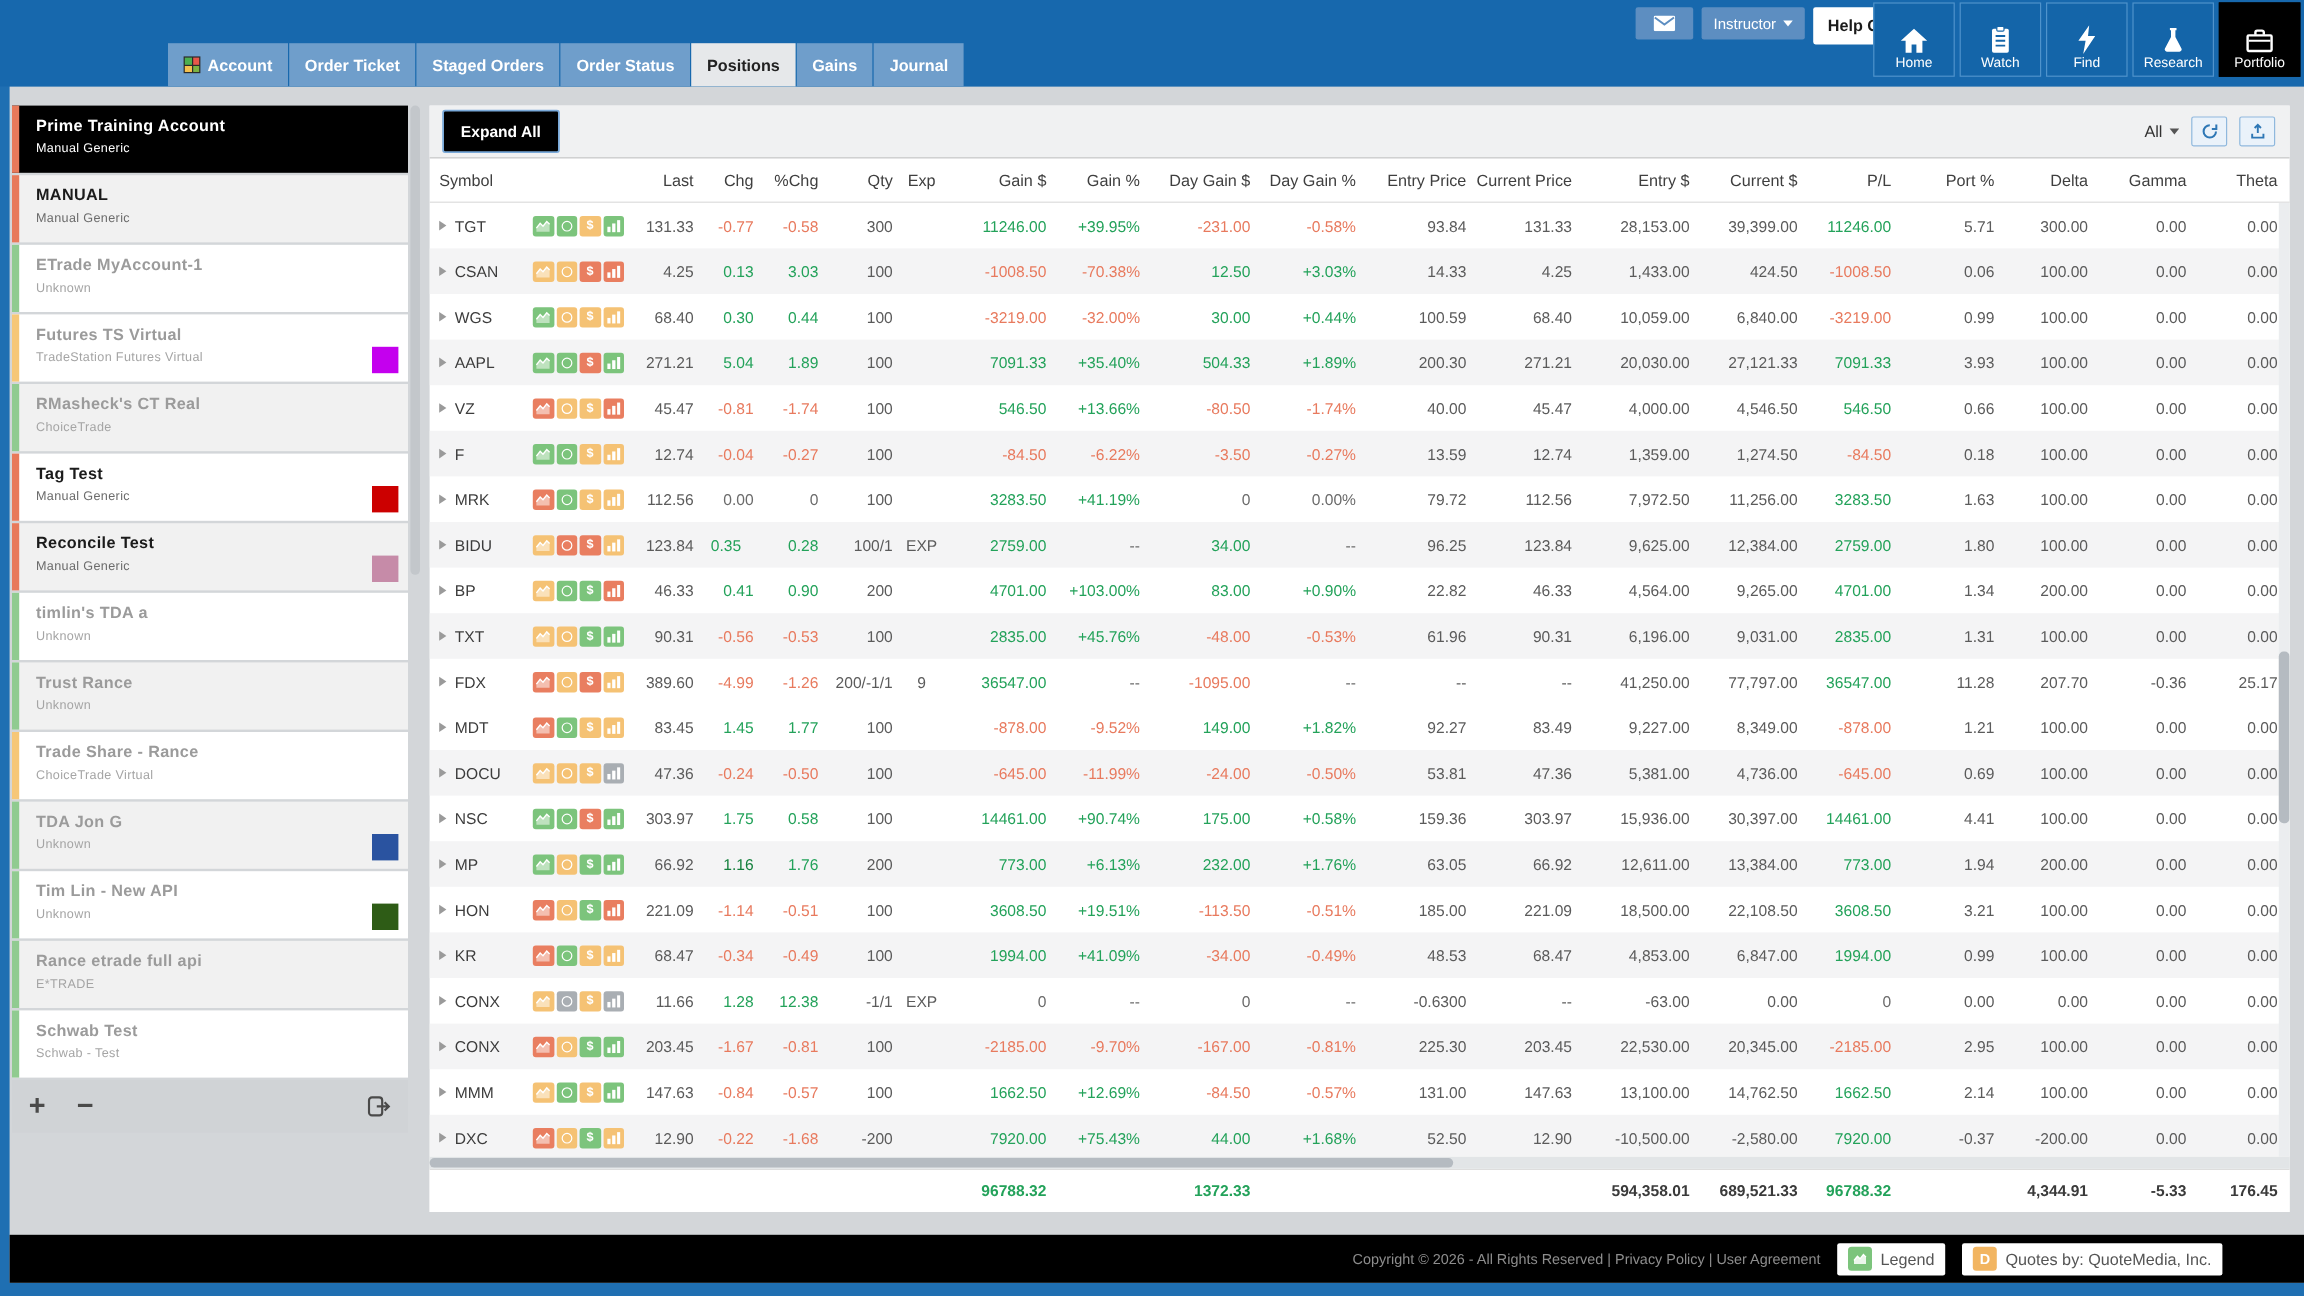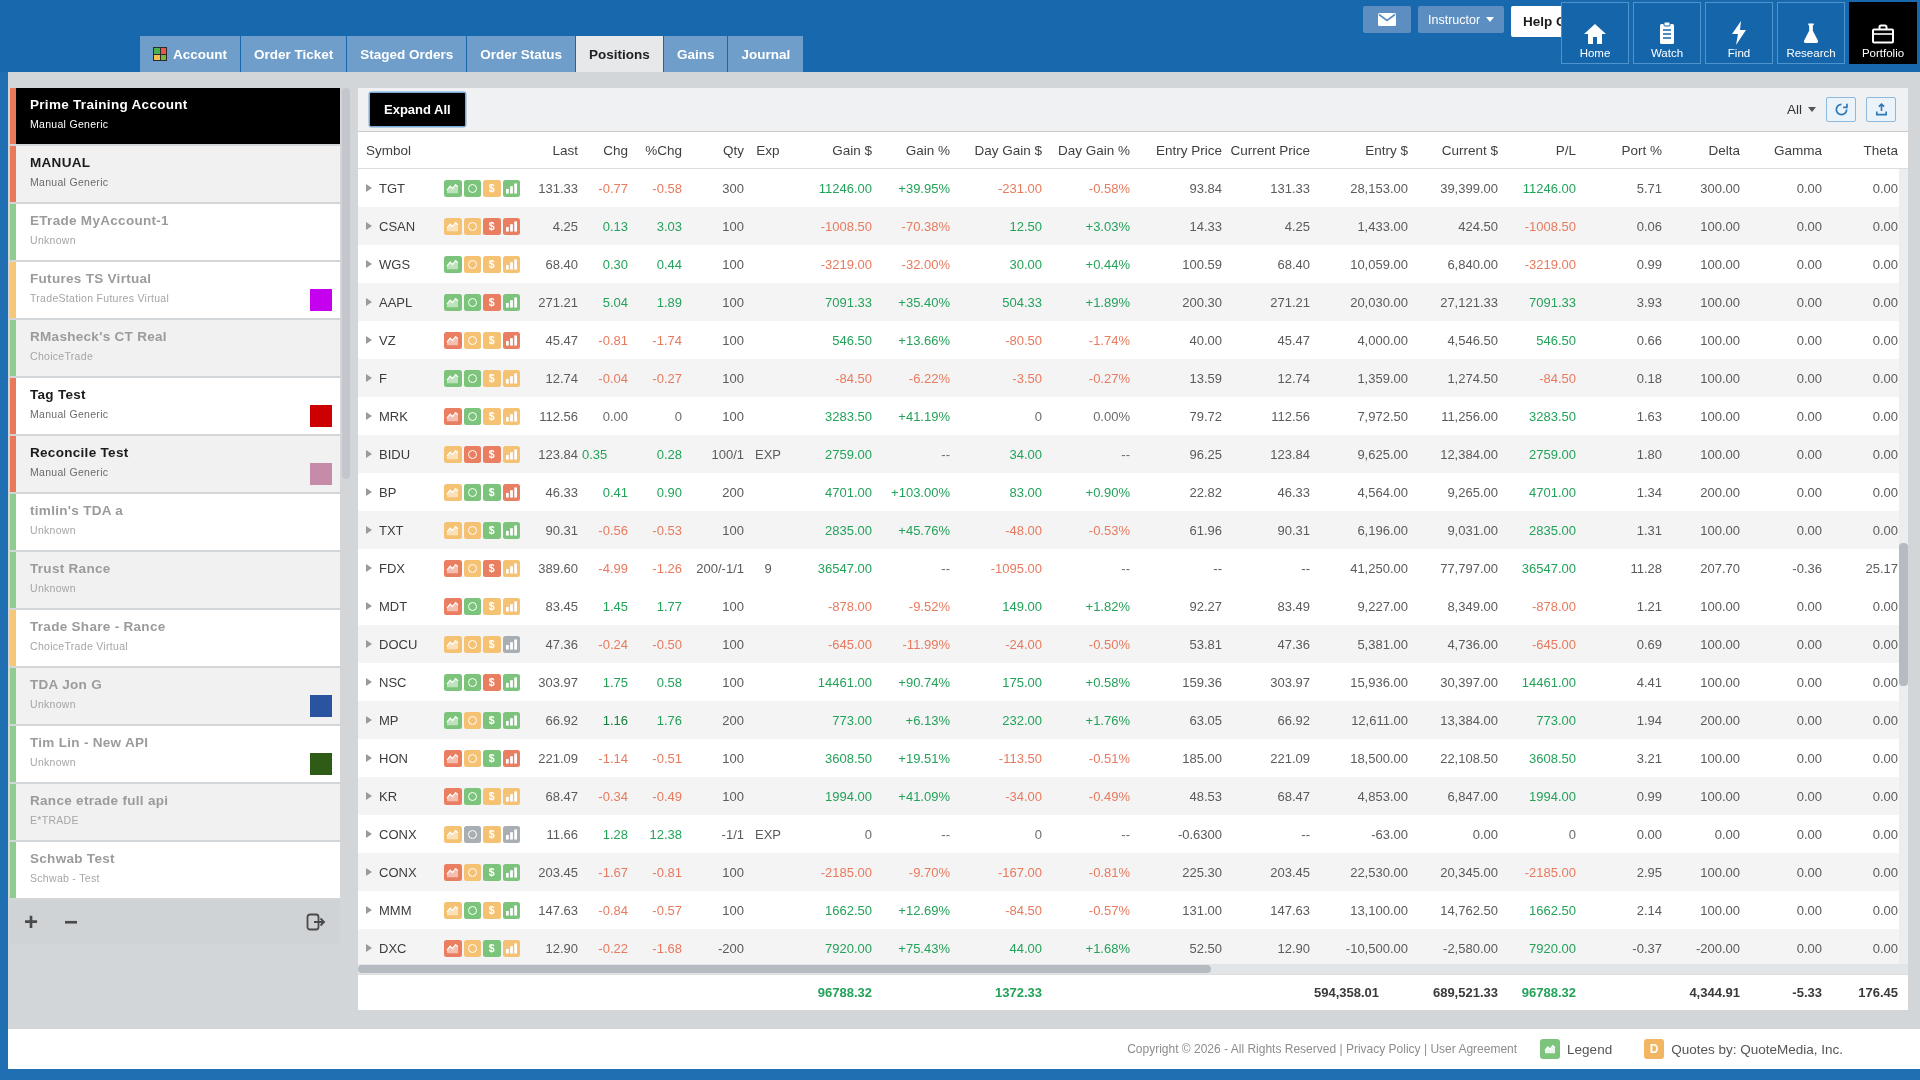--- a/index.html
+++ b/index.html
@@ -83,21 +83,21 @@
                justify-content:center; color:#fff; font-size:10.5px; font-weight:bold; cursor:pointer; }
   .mini-chip .ring { width:9px; height:9px; border:1.5px solid #fff; border-radius:50%; display:block; }
   .vscroll { position:absolute; right:0; top:0; bottom:0; width:9px; background:#ebedef; }
   .vscroll .thumb { position:absolute; top:47%; width:9px; height:18%; background:#b5bbc1; border-radius:4px; }
   .hscroll { height:10px; background:#e2e5e7; position:relative; }
   .hscroll .thumb { position:absolute; left:0; top:1px; height:8px; width:55%; background:#b5bbc1; border-radius:4px; }
   .totals { display:grid; height:36px; align-items:center; padding-left:8px; font-size:13px;
             font-weight:bold; color:#3a3a3a; border-top:1px solid #ddd; background:#fff; }
 
   
-  .page-footer { height:40px; background:#ffffff; display:flex; align-items:center;
+  .page-footer { height:40px; background:#000000; display:flex; align-items:center;
                  justify-content:flex-end; padding-right:68px; gap:14px; }
   .copyright { font-size:12px; color:#8d8d8d; }
   .copyright span.link { cursor:pointer; }
   .chip { background:#fff; border-radius:2px; height:27px; display:flex; align-items:center;
           gap:7px; padding:0 9px; font-size:13.5px; color:#555; }
   .chip .cico { width:20px; height:20px; border-radius:3px; display:flex; align-items:center;
                 justify-content:center; color:#fff; font-size:12px; font-weight:bold; }
 </style>
 </head>
 <body>
@@ -644,21 +644,21 @@
                 <span class="mini-chip" style="background: rgb(233, 126, 96);">$</span>
                 <span class="mini-chip" style="background: rgb(245, 194, 116);">
                   <svg width="11" height="11" viewBox="0 0 12 11">
                     <rect x="0" y="6" width="3" height="5" fill="#fff"></rect>
                     <rect x="4.5" y="3" width="3" height="8" fill="#fff"></rect>
                     <rect x="9" y="0" width="3" height="11" fill="#fff"></rect>
                   </svg>
                 </span>
               </div>
               <div class="cell" style="text-align: right;">123.84</div>
-              <div class="cell" style="text-align: left; color: rgb(35, 162, 90);">0.35</div>
+              <div class="cell" style="text-align: center; color: rgb(35, 162, 90);">0.35</div>
               <div class="cell" style="text-align: right; color: rgb(35, 162, 90);">0.28</div>
               <div class="cell" style="text-align: right;">100/1</div>
               <div class="cell" style="text-align: center;">EXP</div>
               <div class="cell" style="text-align: right; color: rgb(35, 162, 90);">2759.00</div>
               <div class="cell" style="text-align: right; color: rgb(107, 107, 107);">--</div>
               <div class="cell" style="text-align: right; color: rgb(35, 162, 90);">34.00</div>
               <div class="cell" style="text-align: right; color: rgb(107, 107, 107);">--</div>
               <div class="cell" style="text-align: right;">96.25</div>
               <div class="cell" style="text-align: right;">123.84</div>
               <div class="cell" style="text-align: right;">9,625.00</div>
@@ -1242,21 +1242,21 @@
             <div class="cell" style="text-align: right;"></div>
             <div class="cell" style="text-align: right;"></div>
             <div class="cell" style="text-align: right;"></div>
             <div class="cell" style="text-align: center;"></div>
             <div class="cell" style="text-align: right; color: rgb(35, 162, 90);">96788.32</div>
             <div class="cell" style="text-align: right;"></div>
             <div class="cell" style="text-align: right; color: rgb(35, 162, 90);">1372.33</div>
             <div class="cell" style="text-align: right;"></div>
             <div class="cell" style="text-align: right;"></div>
             <div class="cell" style="text-align: right;"></div>
-            <div class="cell" style="">594,358.01</div>
+            <div class="cell" style="text-align: right;">594,358.01</div>
             <div class="cell" style="text-align: right;">689,521.33</div>
             <div class="cell" style="text-align: right; color: rgb(35, 162, 90);">96788.32</div>
             <div class="cell" style="text-align: right;"></div>
             <div class="cell" style="text-align: right;">4,344.91</div>
             <div class="cell" style="text-align: right;">-5.33</div>
             <div class="cell" style="text-align: right;">176.45</div>
           </div>
       </div>
     </div>
   </div>

